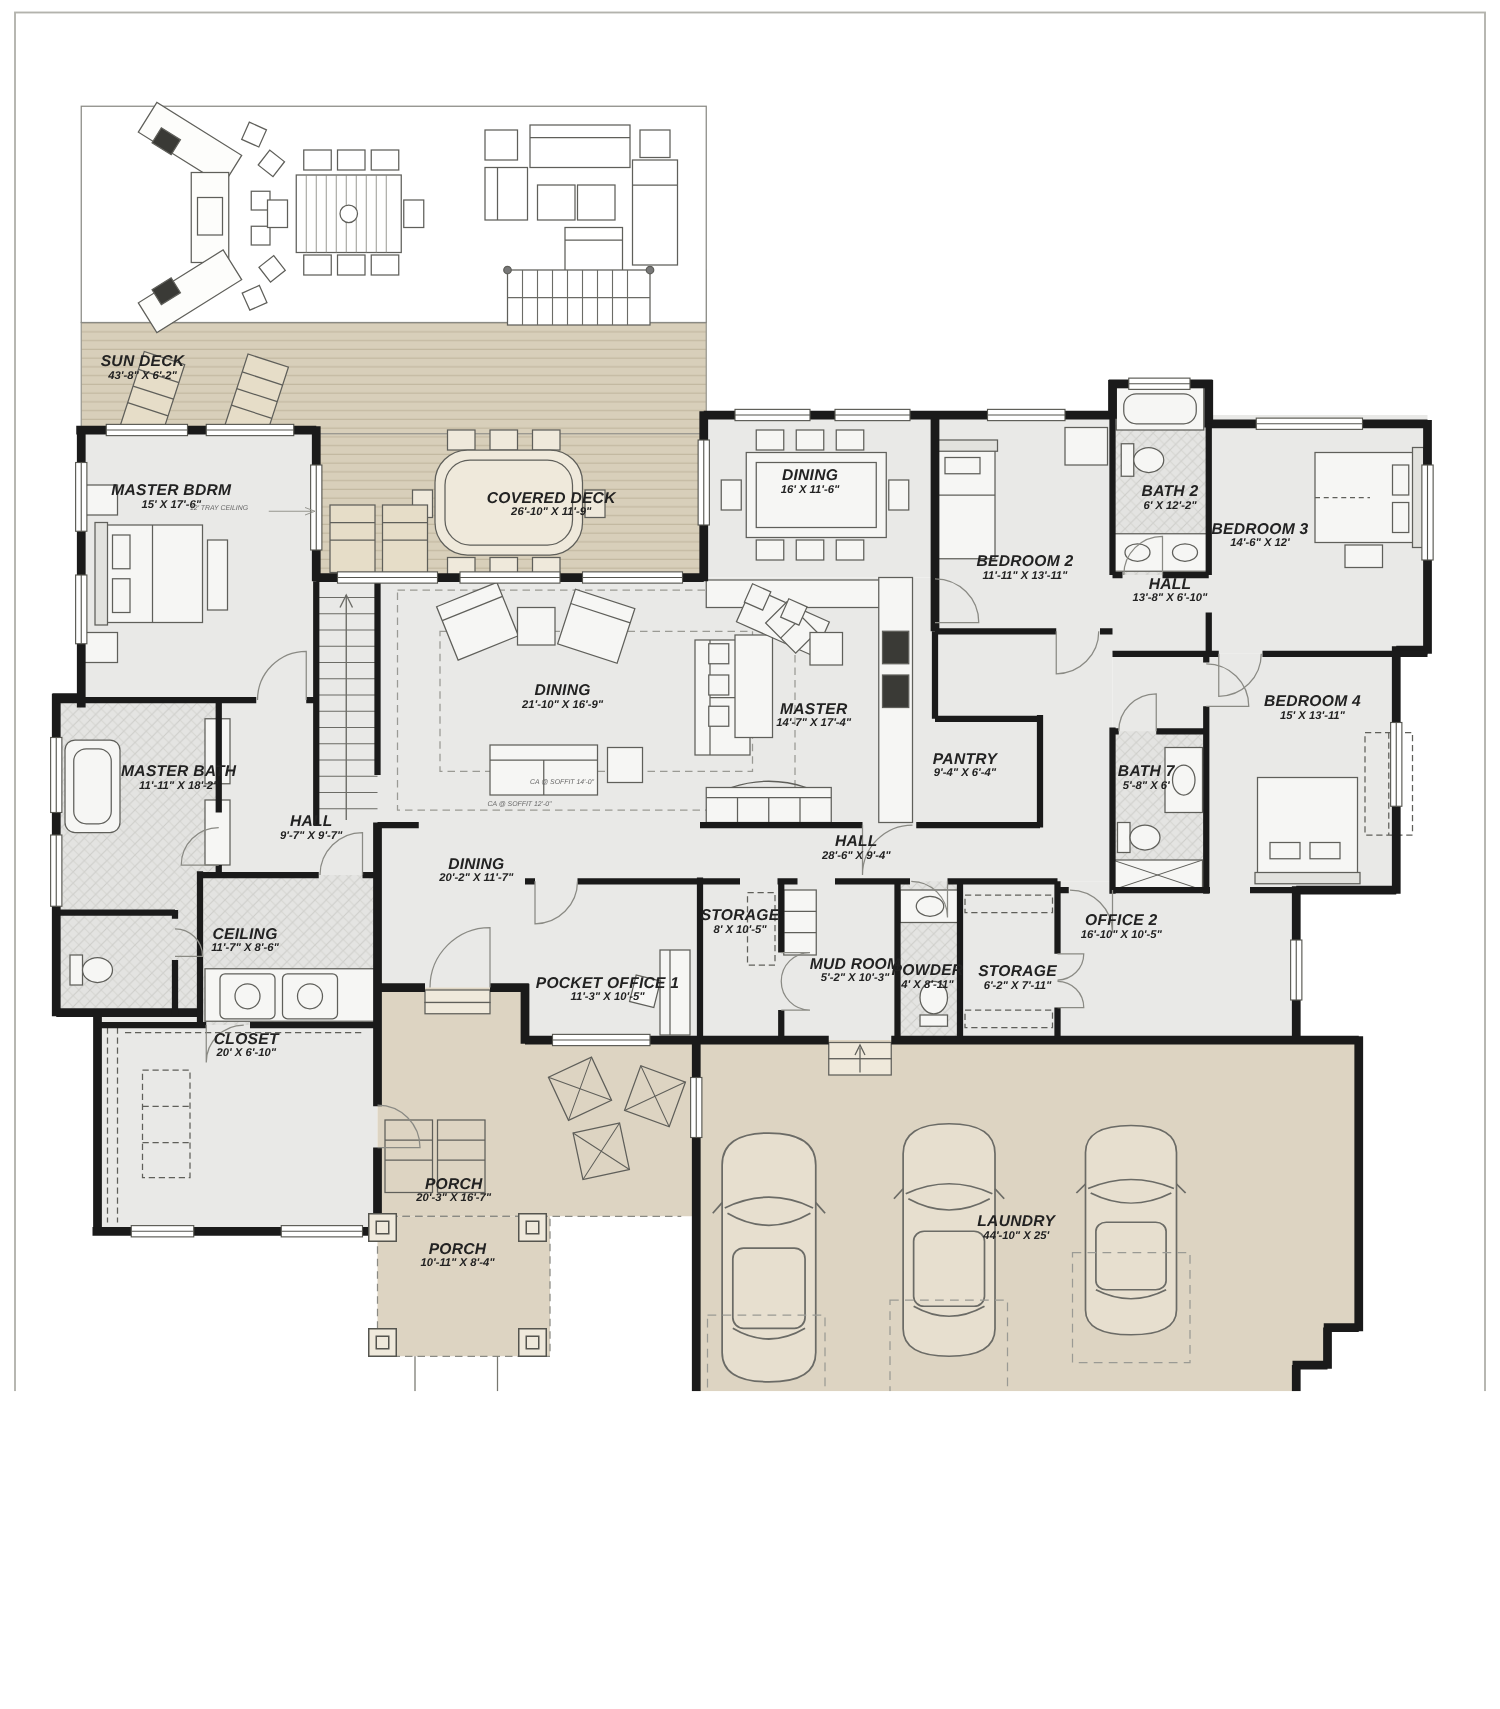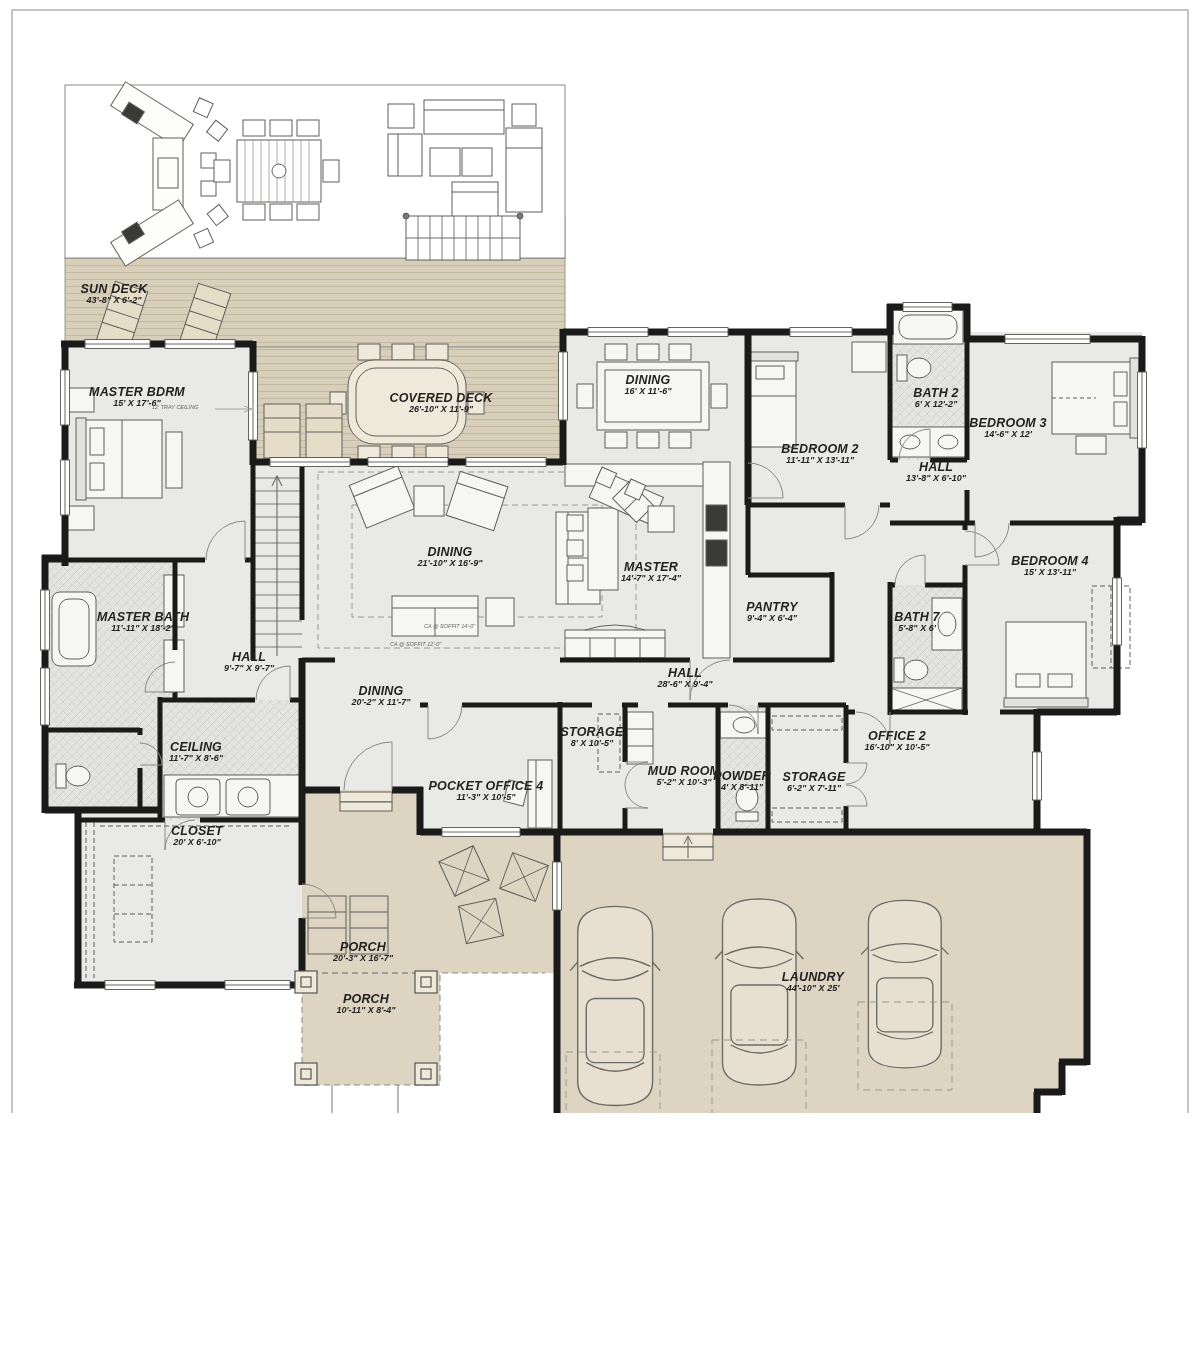--- a/index.html
+++ b/index.html
@@ -581,21 +581,21 @@
     </div>
 <div class="lbl" style="left:196px;top:741px">
       <div class="n">CEILING</div>
       <div class="d">11'-7" X 8'-6"</div>
     </div>
 <div class="lbl" style="left:197px;top:825px">
       <div class="n">CLOSET</div>
       <div class="d">20' X 6'-10"</div>
     </div>
 <div class="lbl" style="left:486px;top:780px">
-      <div class="n">POCKET OFFICE 4</div>
+      <div class="n">POCKET OFFICE 1</div>
       <div class="d">11'-3" X 10'-5"</div>
     </div>
 <div class="lbl" style="left:592px;top:726px">
       <div class="n">STORAGE</div>
       <div class="d">8' X 10'-5"</div>
     </div>
 <div class="lbl" style="left:684px;top:765px">
       <div class="n">MUD ROOM</div>
       <div class="d">5'-2" X 10'-3"</div>
     </div>

